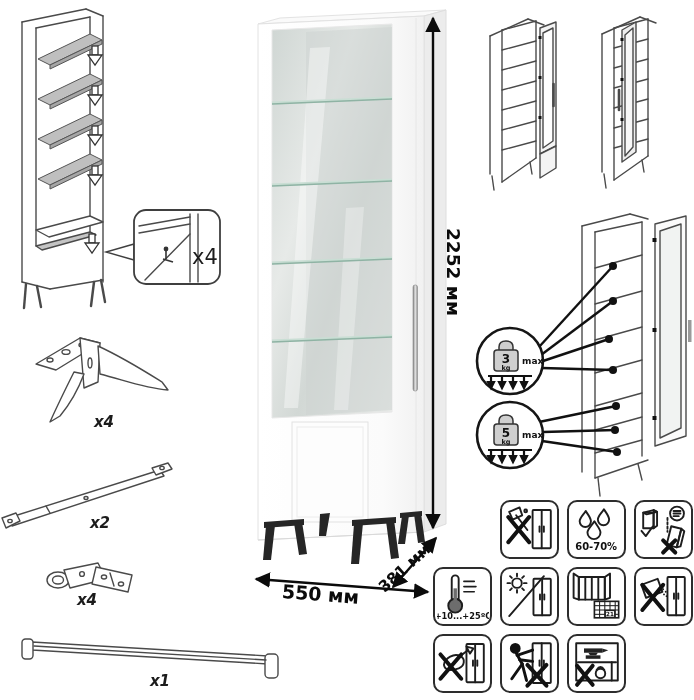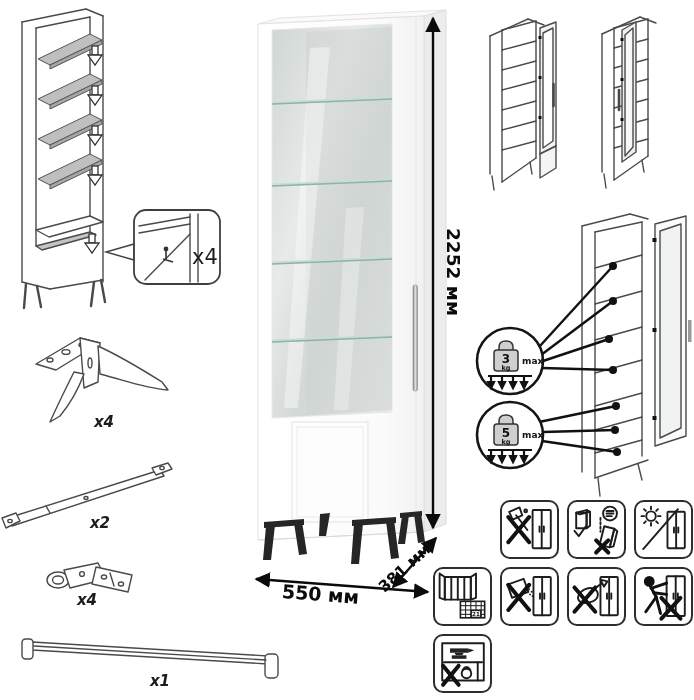--- a/index.html
+++ b/index.html
@@ -408,20 +408,30 @@
         <g class="ic">
             <path d="M6,9 L18,4 L21,13 L10,18 Z" fill="#fff"></path>
             <line x1="14" y1="13" x2="27" y2="30"></line>
             <circle cx="25" cy="8" r="1.6"></circle>
           </g>
         <line x1="5" y1="15" x2="29" y2="44" class="icx"></line>
           <line x1="29" y1="15" x2="5" y2="44" class="icx"></line>
       </svg>
     </div>
 
+    <div class="icon-cell">
+      <svg viewBox="0 0 60 60">
+        <g class="ic" stroke-width="2.4">
+          <path d="M17,8 C20,13 23,16 23,20 A6.5,6.5 0 1 1 10,20 C10,16 14,13 17,8 Z"></path>
+          <path d="M38,6 C41,11 44,14 44,18 A6.5,6.5 0 1 1 31,18 C31,14 35,11 38,6 Z"></path>
+          <path d="M27,20 C30,25 34,29 34,33 A7.5,7.5 0 1 1 19,33 C19,29 24,25 27,20 Z"></path>
+        </g>
+        <text x="29" y="53" text-anchor="middle" font-size="11.5" class="ictext">60-70%</text>
+      </svg>
+    </div>
 
     <div class="icon-cell">
       <svg viewBox="0 0 60 60">
         <g class="ic" stroke-width="1.8">
           <polygon points="6,10 18,7 22,9 10,12"></polygon>
             <rect x="6" y="10" width="12" height="18"></rect>
             <polygon points="18,7 22,9 22,25 18,28"></polygon>
           <circle cx="45" cy="11" r="8"></circle>
           <path d="M41,11 h8 M41,8 h8 M41,14 h6"></path>
           <g transform="rotate(14 42 40)">
@@ -429,20 +439,31 @@
               <polygon points="47,27 51,29 51,47 47,49"></polygon>
             </g>
         </g>
         <path d="M4,31 l5,6 l8,-11" class="ic" stroke-width="3"></path>
         <line x1="34" y1="16" x2="34" y2="32" class="ic" stroke-dasharray="2.5,2.5"></line>
         <line x1="29" y1="42" x2="43" y2="56" class="icx" stroke-width="3.6"></line>
         <line x1="43" y1="42" x2="29" y2="56" class="icx" stroke-width="3.6"></line>
       </svg>
     </div>
 
+    <div class="icon-cell">
+      <svg viewBox="0 0 60 60">
+        <g class="ic" stroke-width="2.4">
+          <rect x="17" y="5" width="8" height="31" rx="4"></rect>
+          <circle cx="21" cy="40" r="8" fill="#6d6d6d"></circle>
+          <rect x="19" y="20" width="4" height="18" fill="#6d6d6d" stroke="none"></rect>
+          <path d="M31,12 h12 M31,18 h14 M31,24 h12" stroke-width="1.8"></path>
+        </g>
+        <text x="30" y="55" text-anchor="middle" font-size="9.5" class="ictext">+10...+25ºC</text>
+      </svg>
+    </div>
 
     <div class="icon-cell">
       <svg viewBox="0 0 60 60">
         <g class="ic">
             <rect x="34" y="9" width="20" height="42" rx="1"></rect>
             <line x1="44" y1="9" x2="44" y2="51"></line>
             <line x1="41.5" y1="27" x2="41.5" y2="33"></line>
             <line x1="46.5" y1="27" x2="46.5" y2="33"></line>
           </g>
         <g class="ic" stroke-width="1.9">

